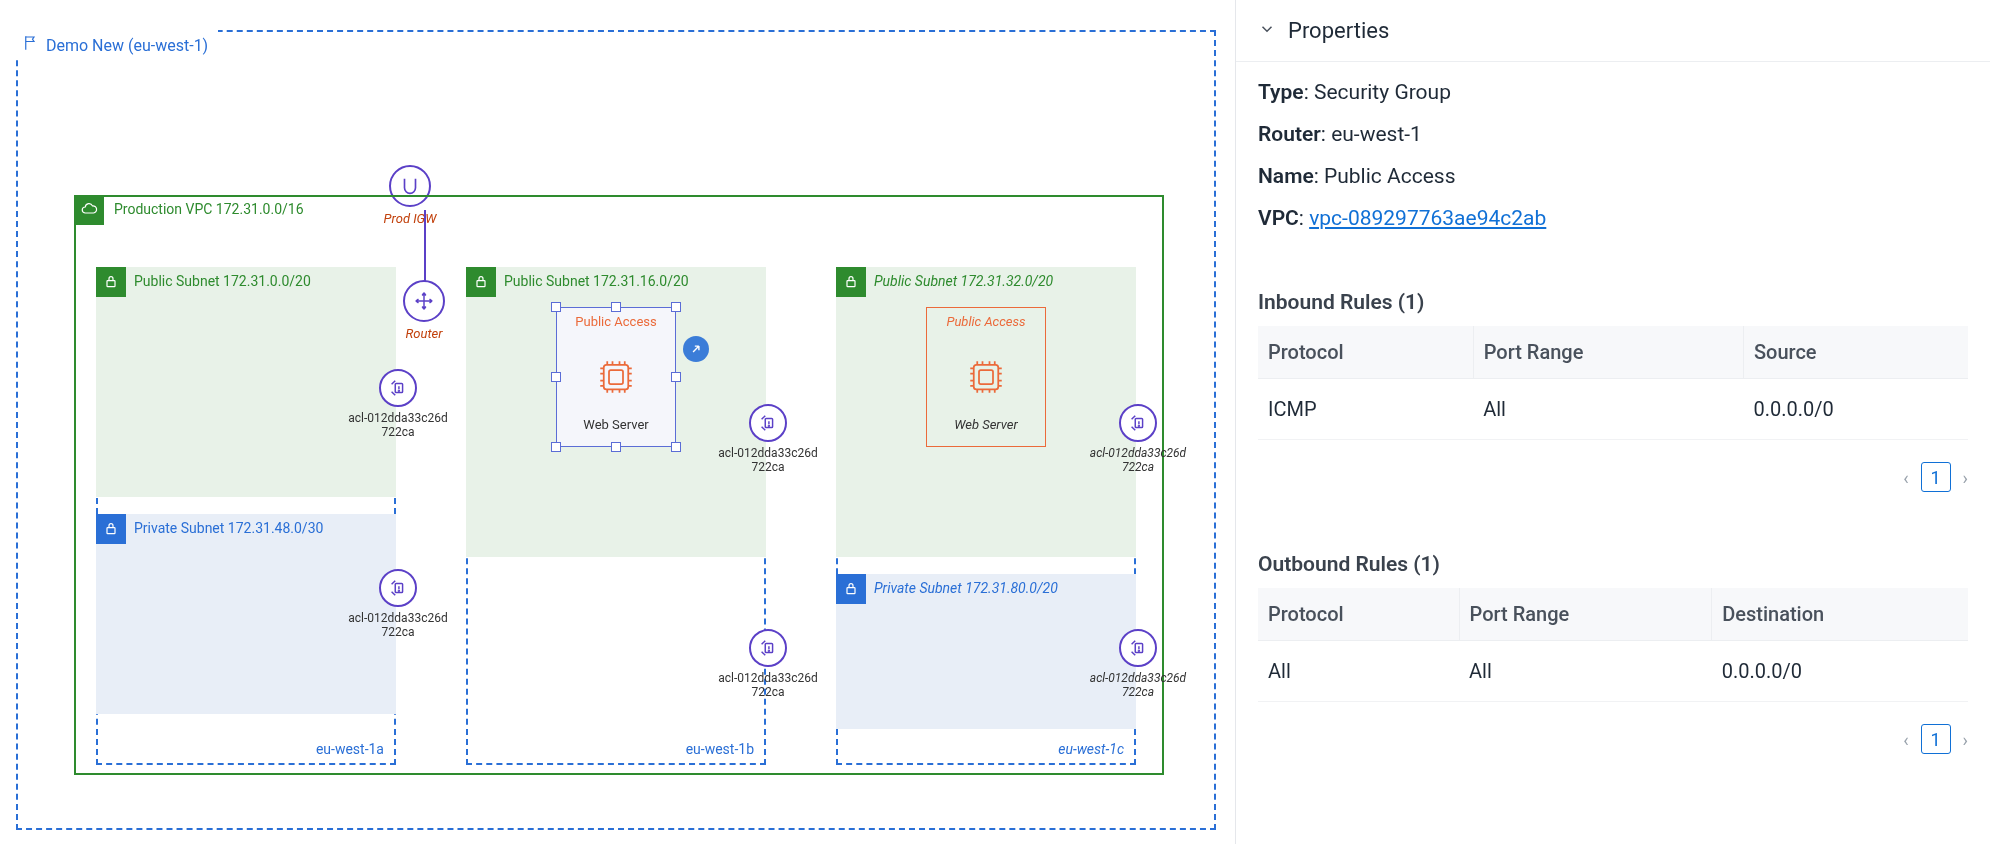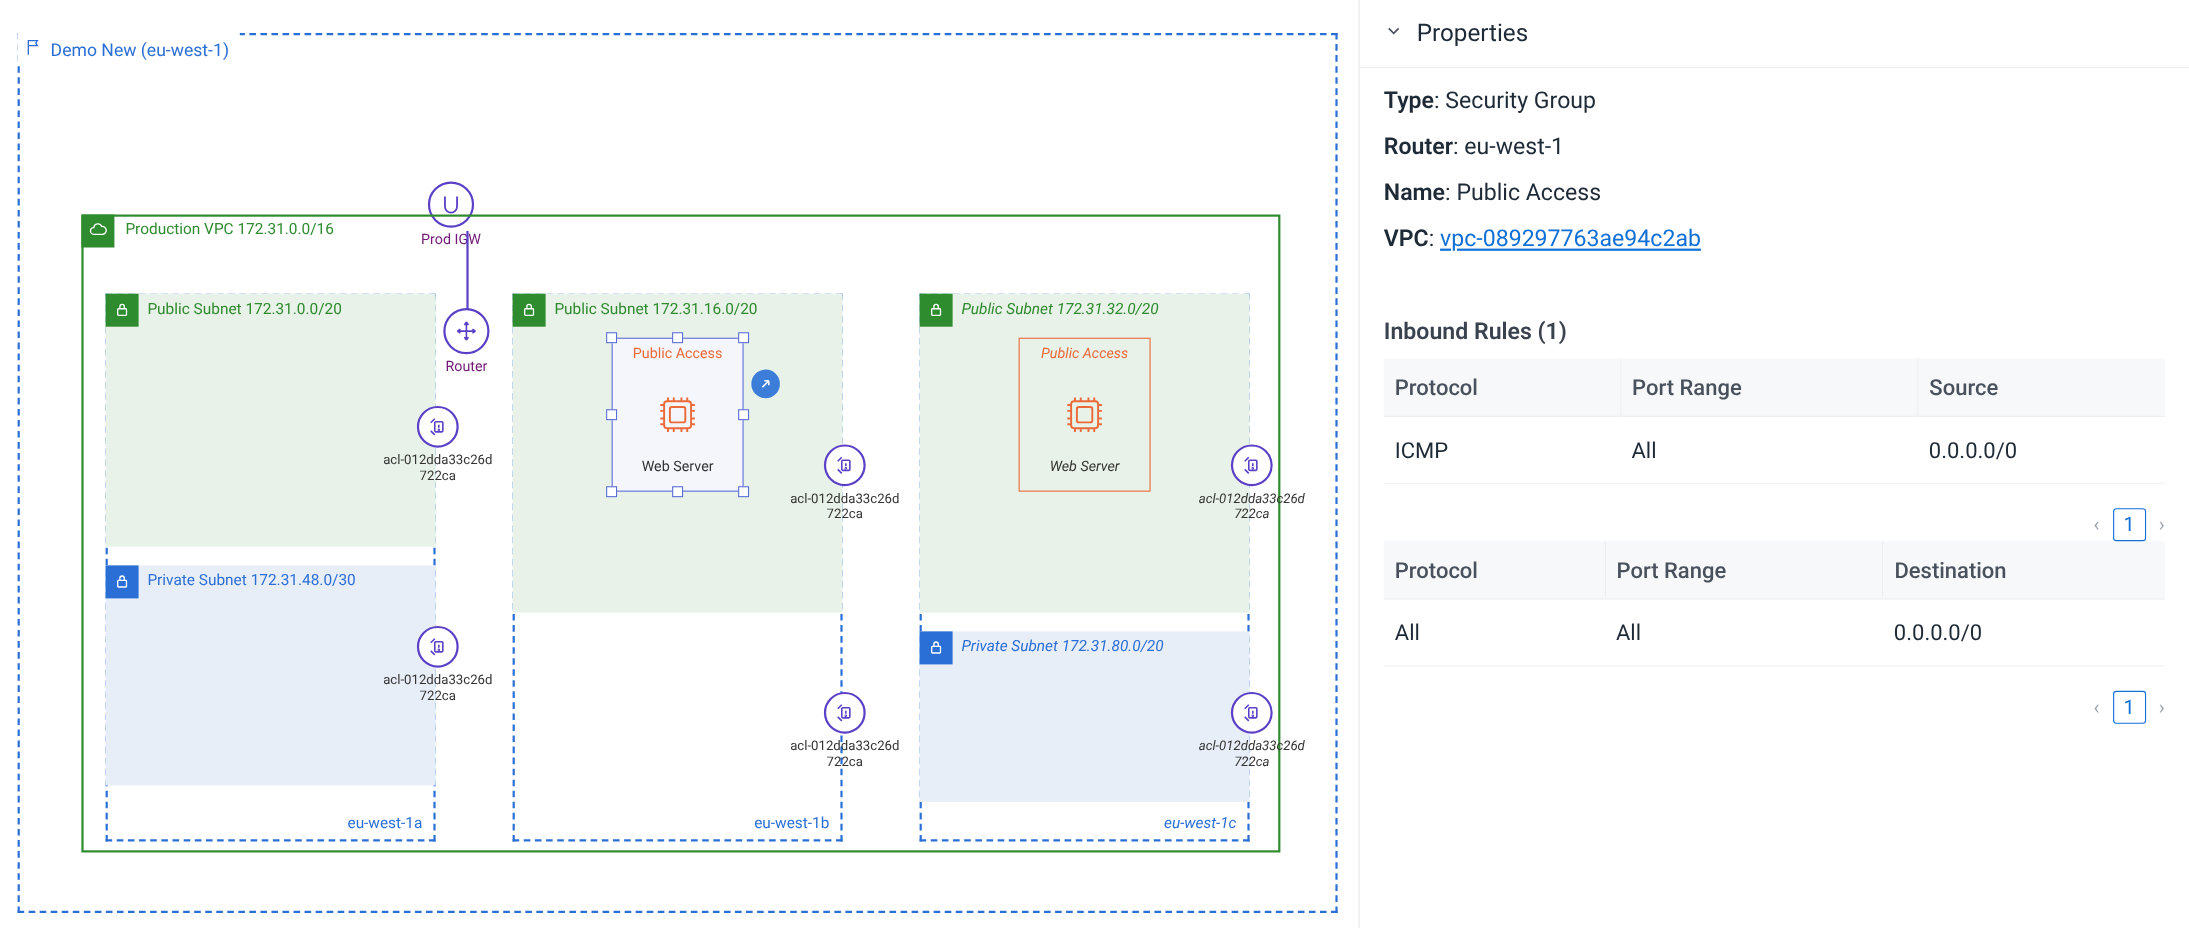--- a/index.html
+++ b/index.html
@@ -158,21 +158,21 @@
   .round-node {
     width: 42px; height: 42px;
     border-radius: 50%;
     border: 2px solid #5b40c7;
     margin: 0 auto;
     display: flex; align-items: center; justify-content: center;
     background: #fff;
   }
   .round-node svg { width: 22px; height: 22px; }
   .node-caption {
-    font-size: 13px; color: #701a75; margin-top: 4px;
+    font-size: 13px; color: #c2410c; margin-top: 4px; font-style: italic;
   }
   .router-group {
     position: absolute;
     left: 394px; top: 280px;
     width: 60px;
     text-align: center;
   }
   .link-line {
     position: absolute;
     left: 424px; top: 210px;
@@ -512,20 +512,21 @@
       <td>0.0.0.0/0</td>
     </tr>
       </tbody>
   </table>
   <div class="pager">
     <span>‹</span>
     <span class="page-num">1</span>
     <span>›</span>
   </div>
 
+  <div class="sec-heading">Outbound Rules (1)</div>
   <table class="rules">
     <thead>
         <tr>
       <th>Protocol</th>
       <th>Port Range</th>
       <th>Destination</th>
     </tr>
       </thead>
     <tbody>
         <tr>

